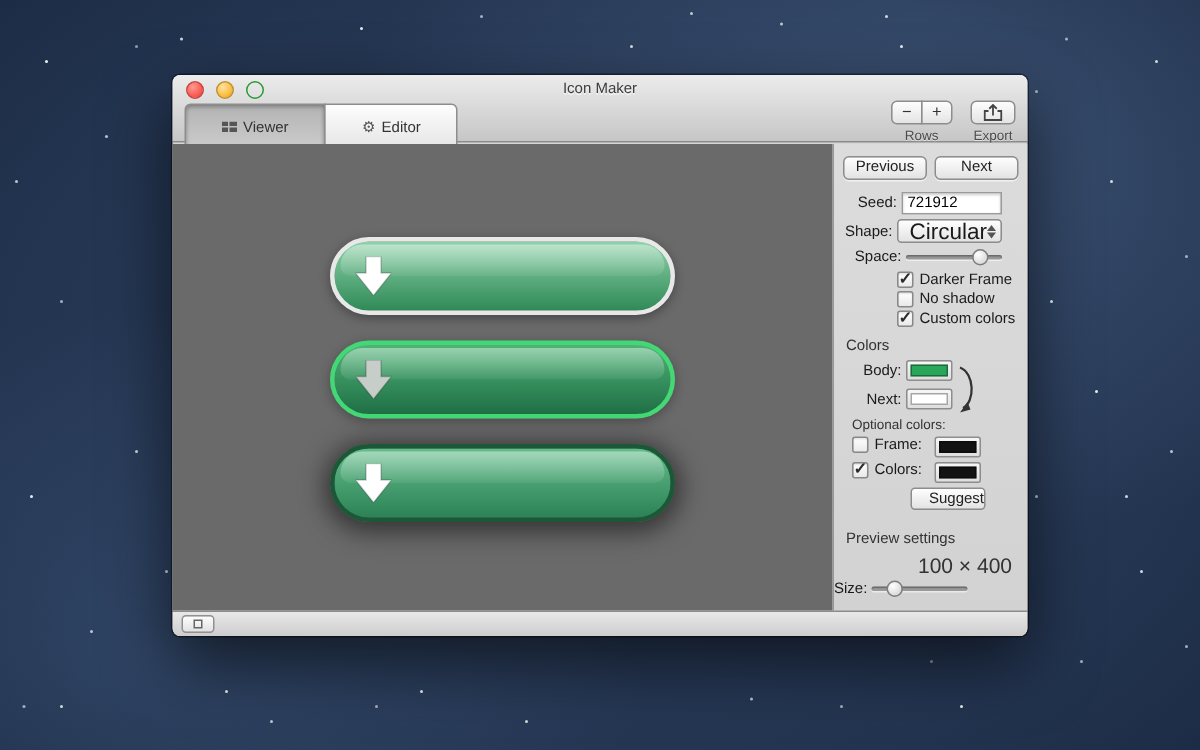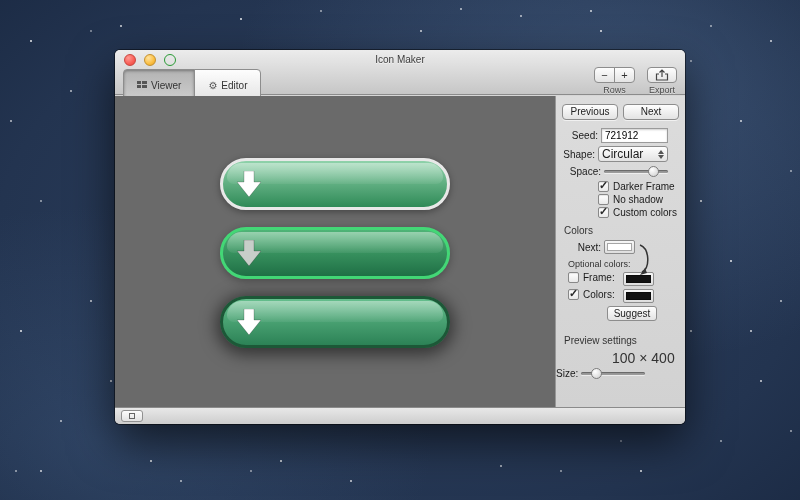--- a/index.html
+++ b/index.html
@@ -34,21 +34,21 @@
   .header { height:45px; background:linear-gradient(#ececec, #c6c6c6); border-bottom:1px solid #8b8b8b; position:relative; }
   .titlebar { height:20px; position:relative; text-align:center; }
   .title { font-size:10px; color:#3c3c3c; line-height:20px; text-shadow:0 1px 0 rgba(255,255,255,.6); }
   .lights { position:absolute; left:9px; top:4px; display:flex; gap:8px; }
   .light { width:12px; height:12px; border-radius:50%; }
   .light.close { background:radial-gradient(circle at 35% 30%, #ff9a93, #f95e56 60%, #de4a42); border:1px solid #c8453e; }
   .light.min { background:radial-gradient(circle at 35% 30%, #ffe3a1, #fbbe41 60%, #dd9f2e); border:1px solid #c3912f; }
   .light.zoom { background:radial-gradient(circle at 35% 30%, #a6f0a4, #3bca47 60%, #2da438; border:1px); border:1px solid #2a9a35; }
   .toolbar { position:relative; height:25px; }
   .seg { position:absolute; left:8px; top:-1px; display:flex; }
-  .seg-btn { height:32px; padding:0 13px; font-size:10px; color:#333; display:flex; align-items:center; gap:4px;
+  .seg-btn { height:32px; padding:0 24px; font-size:10px; color:#333; display:flex; align-items:center; gap:4px;
     border:1px solid #8d8d8d; background:linear-gradient(#fdfdfd,#e4e4e4); }
   .seg-btn:first-child { border-radius:4px 0 0 4px; }
   .seg-btn:last-child { border-radius:0 4px 4px 0; margin-left:-1px; }
   .seg-btn.selected { background:linear-gradient(#b3b3b3,#cdcdcd); box-shadow:inset 0 1px 3px rgba(0,0,0,.35); }
   .right-tools { position:absolute; right:8px; top:-3px; display:flex; gap:12px; }
   .tool-group { display:flex; flex-direction:column; align-items:center; }
   .mini-seg { display:flex; }
   .mini-btn { width:21px; height:16px; font-size:11px; line-height:14px; text-align:center; color:#333;
     border:1px solid #8d8d8d; background:linear-gradient(#fdfdfd,#e4e4e4); }
   .mini-btn:first-child { border-radius:4px 0 0 4px; }
@@ -72,21 +72,21 @@
     font-size:10px; color:#1a1a1a; padding-top:8px; overflow:hidden; }
   .btn-row { display:flex; justify-content:center; gap:5px; margin-bottom:8px; }
   .push-btn { width:56px; height:16px; font-size:10px; color:#222; text-align:center; line-height:14px;
     border:1px solid #8d8d8d; border-radius:4px; background:linear-gradient(#fefefe,#e3e3e3); box-shadow:0 1px 0 rgba(255,255,255,.6); }
   .form-row { display:flex; align-items:center; justify-content:flex-end; margin-bottom:3px; padding-right:17px; }
   .form-row .lbl { margin-right:3px; }
   .text-input { width:67px; height:15px; font-size:10px; font-family:"Liberation Sans", sans-serif;
     border:1px solid #9a9a9a; background:#fff; padding:0 3px; box-shadow:inset 0 1px 2px rgba(0,0,0,.2); }
   .popup { width:70px; height:16px; border:1px solid #8d8d8d; border-radius:3px;
     background:linear-gradient(#fefefe,#e3e3e3); display:flex; align-items:center; padding:0 3px; }
-  .popup .val { flex:1; font-size:12px; white-space:nowrap; overflow:hidden; }
+  .popup .val { flex:1; font-size:15px; white-space:nowrap; overflow:hidden;text-align:right; }
   .pop-arrows { display:flex; flex-direction:column; align-items:center; gap:1px; }
   .tri-up { width:0; height:0; border-left:3px solid transparent; border-right:3px solid transparent; border-bottom:4px solid #555; }
   .tri-dn { width:0; height:0; border-left:3px solid transparent; border-right:3px solid transparent; border-top:4px solid #555; }
   .slider { position:relative; width:64px; height:13px; }
   .slider .track { position:absolute; left:0; right:0; top:5px; height:3px; background:#9b9b9b; border-radius:2px;
     box-shadow:inset 0 1px 1px rgba(0,0,0,.35), 0 1px 0 rgba(255,255,255,.55); }
   .slider .knob { position:absolute; top:1px; width:11px; height:11px; border-radius:50%;
     background:radial-gradient(circle at 35% 30%, #fff, #cdcdcd); border:1px solid #7d7d7d; }
   .check-row { display:flex; align-items:center; gap:4px; margin:1px 0 2px 42px; }
   .checkbox { width:11px; height:11px; border:1px solid #888; border-radius:2px; background:linear-gradient(#fff,#e9e9e9);
@@ -97,21 +97,21 @@
   .color-row { display:flex; align-items:center; justify-content:flex-end; padding-right:50px; margin-bottom:5px; }
   .color-row .lbl { margin-right:3px; }
   .well { width:31px; height:14px; border:1px solid #8d8d8d; border-radius:2px; background:linear-gradient(#f7f7f7,#dedede);
     padding:2px; }
   .well .swatch { width:100%; height:100%; border:1px solid rgba(0,0,0,.35); }
   .swap-arrow { position:absolute; right:34px; top:2px; }
   .optional-lbl { font-size:9px; color:#333; margin:2px 0 3px 12px; }
   .opt-row { display:flex; gap:4px; margin:0 0 3px 12px; }
   .opt-row .well { margin-left:auto; margin-right:31px; }
   .suggest-row { display:flex; justify-content:flex-end; padding-right:28px; margin-top:2px; }
-  .suggest-btn { width:50px; height:15px; font-size:10px; text-align:center; line-height:13px; color:#222;
+  .suggest-btn { width:50px; height:15px; font-size:10px; text-align:right; line-height:13px; color:#222;
     border:1px solid #8d8d8d; border-radius:3px; background:linear-gradient(#fefefe,#e3e3e3); }
   .dims { font-size:14px; color:#333; margin:2px 0 1px 56px; }
   .size-row { padding-right:40px; }
 
   .statusbar { position:absolute; left:0; right:0; bottom:0; height:17px;
     background:linear-gradient(#e8e8e8,#cdcdcd); border-top:1px solid #8b8b8b; }
   .corner-widget { position:absolute; left:6px; top:2px; width:22px; height:12px; border:1px solid #909090;
     border-radius:3px; background:linear-gradient(#fdfdfd,#e2e2e2); display:flex; align-items:center; justify-content:center; }
   .corner-widget .sq { width:6px; height:6px; border:1px solid #666; }
 </style>
@@ -231,20 +231,26 @@
         </div>
         <div class="check-row">
           <span class="checkbox checked"></span>
           <span>Custom colors</span>
         </div>
 
         <div class="section-title">Colors</div>
 
         <div class="colors-wrap">
           <div class="color-row">
+            <span class="lbl">Body:</span>
+            <div class="well">
+                <div class="swatch" style="background: rgb(42, 166, 91);"></div>
+              </div>
+          </div>
+          <div class="color-row">
             <span class="lbl">Next:</span>
             <div class="well">
                 <div class="swatch" style="background: rgb(255, 255, 255);"></div>
               </div>
           </div>
           <svg class="swap-arrow" width="13" height="36">
             <path d="M2 3 C12 7 12 26 4 30" fill="none" stroke="#333" stroke-width="1.5"></path>
             <path d="M7 26 L2 33 L9 31 z" fill="#333"></path>
           </svg>
         </div>

